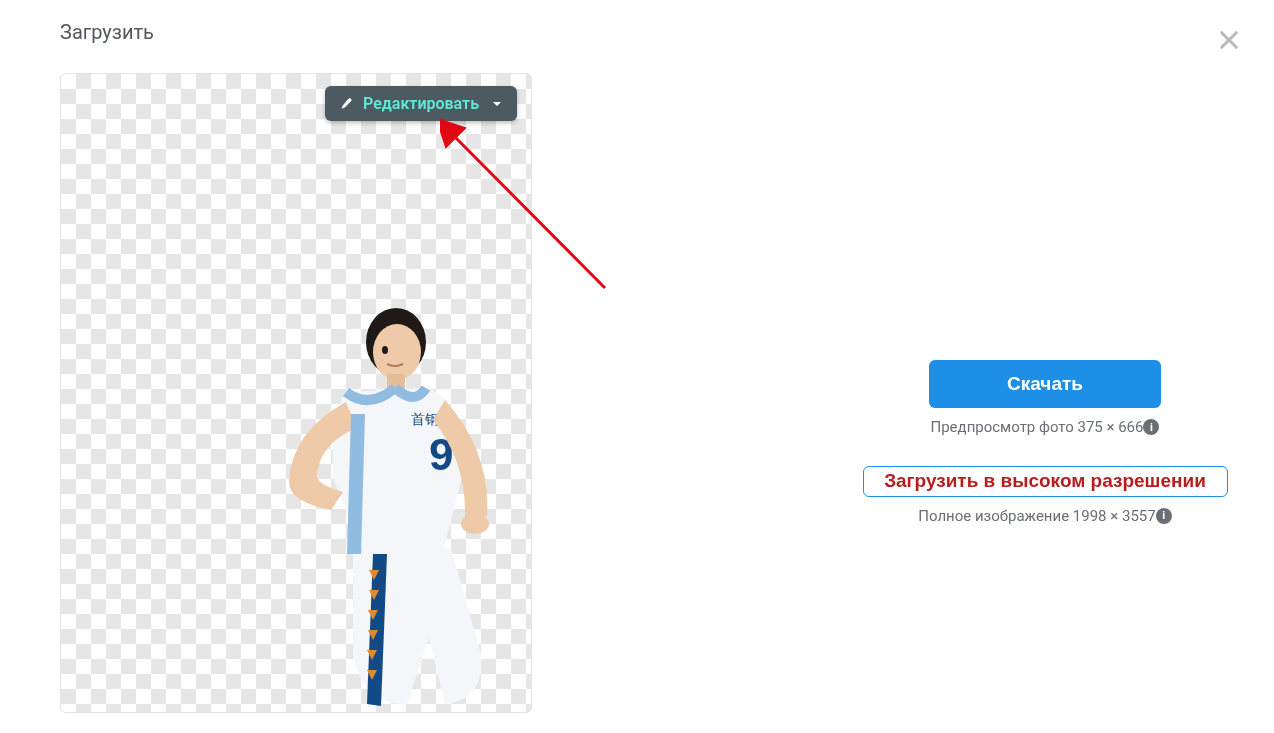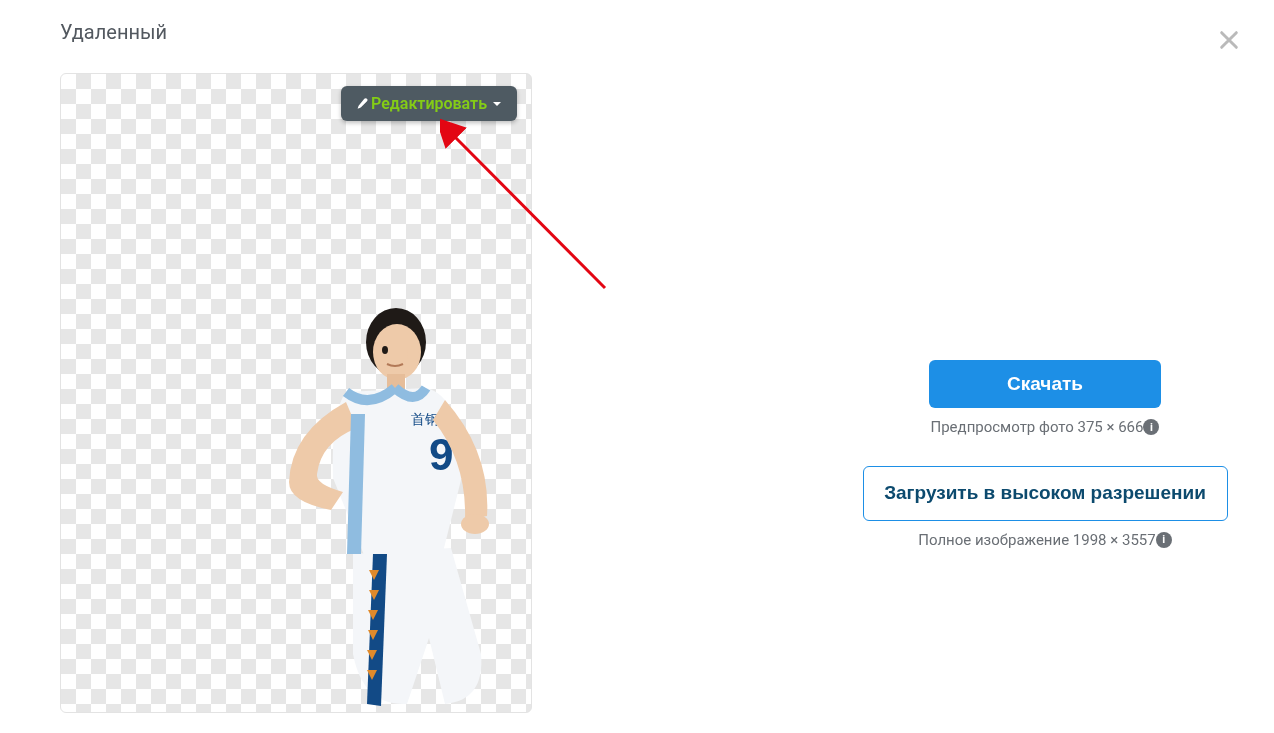--- a/index.html
+++ b/index.html
@@ -61,27 +61,28 @@
       background-size: 30px 30px;
       background-position: 0 0, 15px 15px;
       position: relative;
       overflow: hidden;
     }
     .edit-pill {
       position: absolute;
       top: 12px;
       right: 14px;
       background: #4e5a62;
-      color: #84cc16;
+      color: #5eead4;
       border-radius: 6px;
       padding: 8px 14px;
       font-size: 16px;
       font-weight: 600;
       display: flex;
       align-items: center;
+      gap: 8px;
       cursor: pointer;
       box-shadow: 0 2px 4px rgba(0,0,0,.25);
     }
     .edit-pill .chev { margin-left: 4px; }
     .edit-pill svg { display:block; }
 
     
     .person {
       position: absolute;
       left: 120px;
@@ -120,24 +121,24 @@
     }
     .caption {
       font-size: 15px;
       color: #6a6f75;
       display: flex;
       align-items: center;
       margin-bottom: 20px;
     }
     .btn-secondary {
       width: 365px;
-      padding: 14px 18px;
+      padding: 2px 18px;
       background: #fff;
       border: 1px solid #1d8fe6;
-      color: #0c4a6e;
+      color: #b91c1c;
       border-radius: 6px;
       font-size: 19px;
       font-weight: 700;
       cursor: pointer;
       line-height: 1.3;
     }
     .info-dot {
       display: inline-flex;
       width: 16px;
       height: 16px;
@@ -155,21 +156,21 @@
 
 <div class="container">
 
   <div class="close-btn">
     <svg viewBox="0 0 24 24">
       <path d="M4 4 L20 20 M20 4 L4 20" stroke="currentColor" stroke-width="3.2" stroke-linecap="round"></path>
     </svg>
   </div>
 
   <div class="tabs">
-    <div class="tab">Удаленный</div>
+    <div class="tab">Загрузить</div>
   </div>
 
   <div class="content-row">
     <div class="preview-area">
 
       <div class="edit-pill">
         <svg width="16" height="16" viewBox="0 0 24 24">
           <path d="M14 4c1-1 3-1 4 0s1 3 0 4L9 17c-1 1-5 2-5 2s1-4 2-5L14 4z" fill="#fff"></path>
         </svg>
         <span>Редактировать</span>

